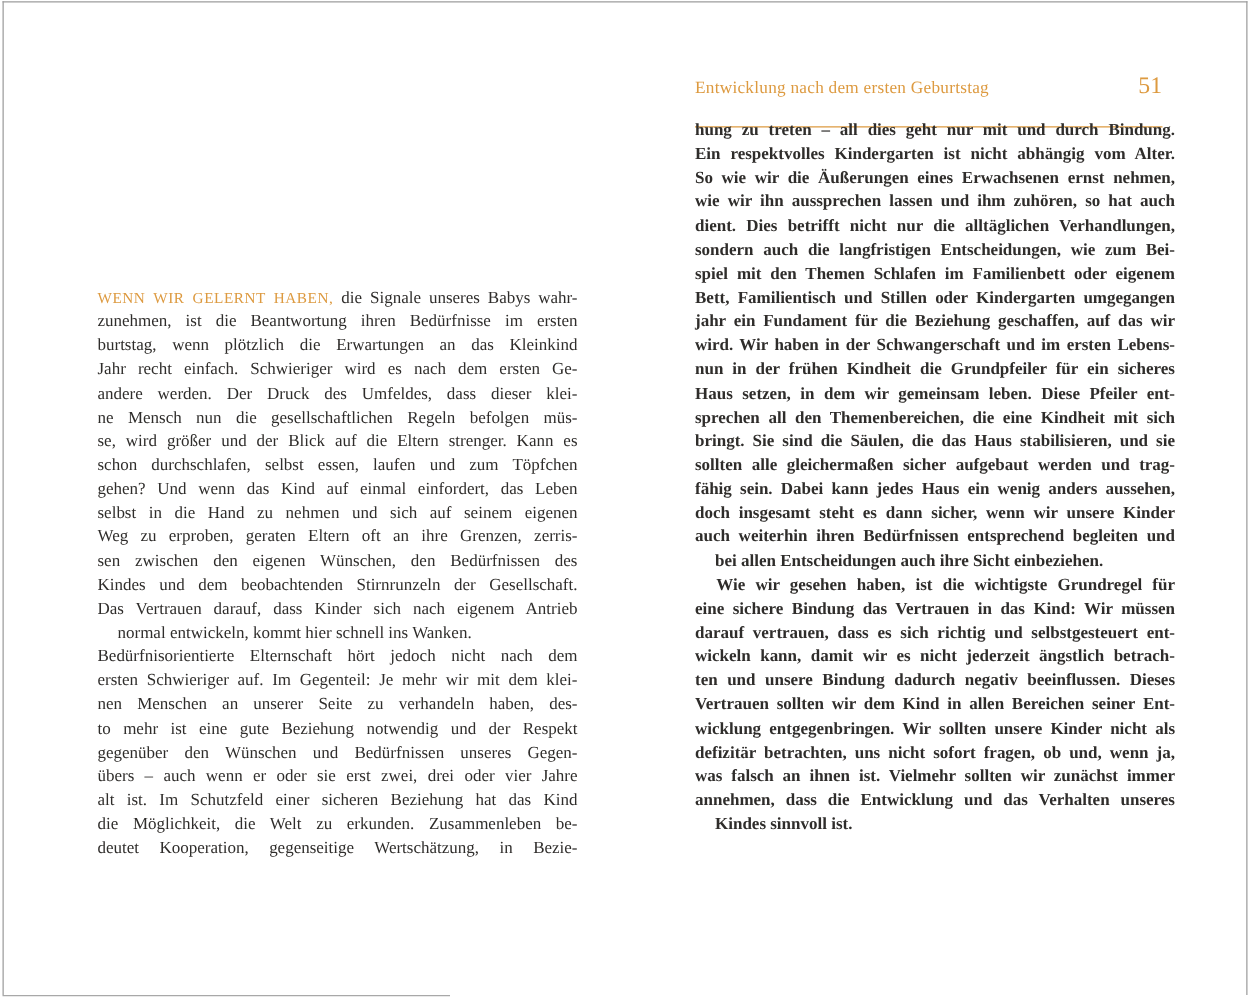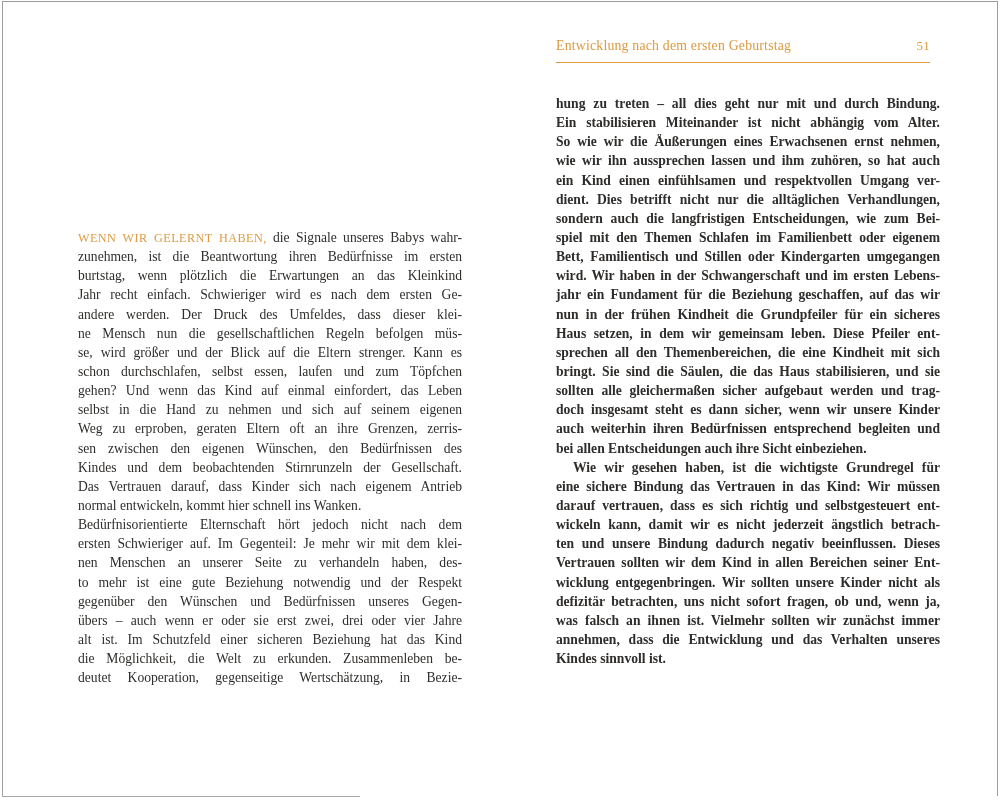--- a/index.html
+++ b/index.html
@@ -18,40 +18,40 @@
   }
   .photo-edge-bottom {
     position:absolute; left:2px; bottom:3px; width:358px; height:1px;
     background:#a8a8a8; pointer-events:none;
   }
   .page { position:absolute; top:0; bottom:0; }
   .page-left  { left:0;  width:500px; }
   .page-right { left:500px; width:500px; }
 
   .running-header {
-    position:absolute; left:56px; top:38px; width:374px;
+    position:absolute; left:56px; top:58px; width:374px;
     display:flex; justify-content:space-between; align-items:baseline;
     color:var(--accent,#dd9a40);
     font-size:13.8px; letter-spacing:0.2px;
     border-bottom:1.5px solid var(--accent,#dd9a40);
-    padding-bottom:8px;
+    padding-bottom:21px;
   }
-  .running-header .pagenum { font-size:13px;text-align:center; }
+  .running-header .pagenum { font-size:19px;text-align:center; }
 
   .body-col { position:absolute; width:384px; }
   .page-left  .body-col { left:78px; top:228px; }
   .page-right .body-col { left:56px; top:94px;font-weight:bold; }
 
   .line {
     font-size:13.6px; line-height:19.15px; height:19.15px;
     color:#2f2d2b;
     text-align:justify; text-align-last:justify;
     overflow:visible; white-space:normal;
   }
-  .line.end { text-align-last:left; }
+  .line.end { text-align-last:left;margin-left:16px; }
   .line.indent { text-indent:17px; }
 
   .lead-in {
     color:var(--accent,#dd9a40);
     font-weight:normal;
     font-size:12.2px;
     letter-spacing:0.45px;
   }
 </style>
 </head>
@@ -89,35 +89,35 @@
     </div>
 </div>
 
 <div class="page page-right">
   <div class="running-header">
     <span class="title">Entwicklung nach dem ersten Geburtstag</span>
     <span class="pagenum">51</span>
   </div>
   <div class="body-col" id="right-body">
       <div class="line">hung zu treten – all dies geht nur mit und durch Bindung.</div>
-      <div class="line">Ein stabilisieren Miteinander ist nicht abhängig vom Alter.</div>
+      <div class="line">Ein respektvolles Kindergarten ist nicht abhängig vom Alter.</div>
       <div class="line">So wie wir die Äußerungen eines Erwachsenen ernst nehmen,</div>
       <div class="line">wie wir ihn aussprechen lassen und ihm zuhören, so hat auch</div>
-      <div class="line">ein Kind einen einfühlsamen und respektvollen Umgang ver-</div>
       <div class="line">dient. Dies betrifft nicht nur die alltäglichen Verhandlungen,</div>
       <div class="line">sondern auch die langfristigen Entscheidungen, wie zum Bei-</div>
       <div class="line">spiel mit den Themen Schlafen im Familienbett oder eigenem</div>
       <div class="line">Bett, Familientisch und Stillen oder Kindergarten umgegangen</div>
+      <div class="line">jahr ein Fundament für die Beziehung geschaffen, auf das wir</div>
       <div class="line">wird. Wir haben in der Schwangerschaft und im ersten Lebens-</div>
-      <div class="line">jahr ein Fundament für die Beziehung geschaffen, auf das wir</div>
       <div class="line">nun in der frühen Kindheit die Grundpfeiler für ein sicheres</div>
       <div class="line">Haus setzen, in dem wir gemeinsam leben. Diese Pfeiler ent-</div>
       <div class="line">sprechen all den Themenbereichen, die eine Kindheit mit sich</div>
       <div class="line">bringt. Sie sind die Säulen, die das Haus stabilisieren, und sie</div>
       <div class="line">sollten alle gleichermaßen sicher aufgebaut werden und trag-</div>
+      <div class="line">fähig sein. Dabei kann jedes Haus ein wenig anders aussehen,</div>
       <div class="line">doch insgesamt steht es dann sicher, wenn wir unsere Kinder</div>
       <div class="line">auch weiterhin ihren Bedürfnissen entsprechend begleiten und</div>
       <div class="line end">bei allen Entscheidungen auch ihre Sicht einbeziehen.</div>
       <div class="line indent">Wie wir gesehen haben, ist die wichtigste Grundregel für</div>
       <div class="line">eine sichere Bindung das Vertrauen in das Kind: Wir müssen</div>
       <div class="line">darauf vertrauen, dass es sich richtig und selbstgesteuert ent-</div>
       <div class="line">wickeln kann, damit wir es nicht jederzeit ängstlich betrach-</div>
       <div class="line">ten und unsere Bindung dadurch negativ beeinflussen. Dieses</div>
       <div class="line">Vertrauen sollten wir dem Kind in allen Bereichen seiner Ent-</div>
       <div class="line">wicklung entgegenbringen. Wir sollten unsere Kinder nicht als</div>

